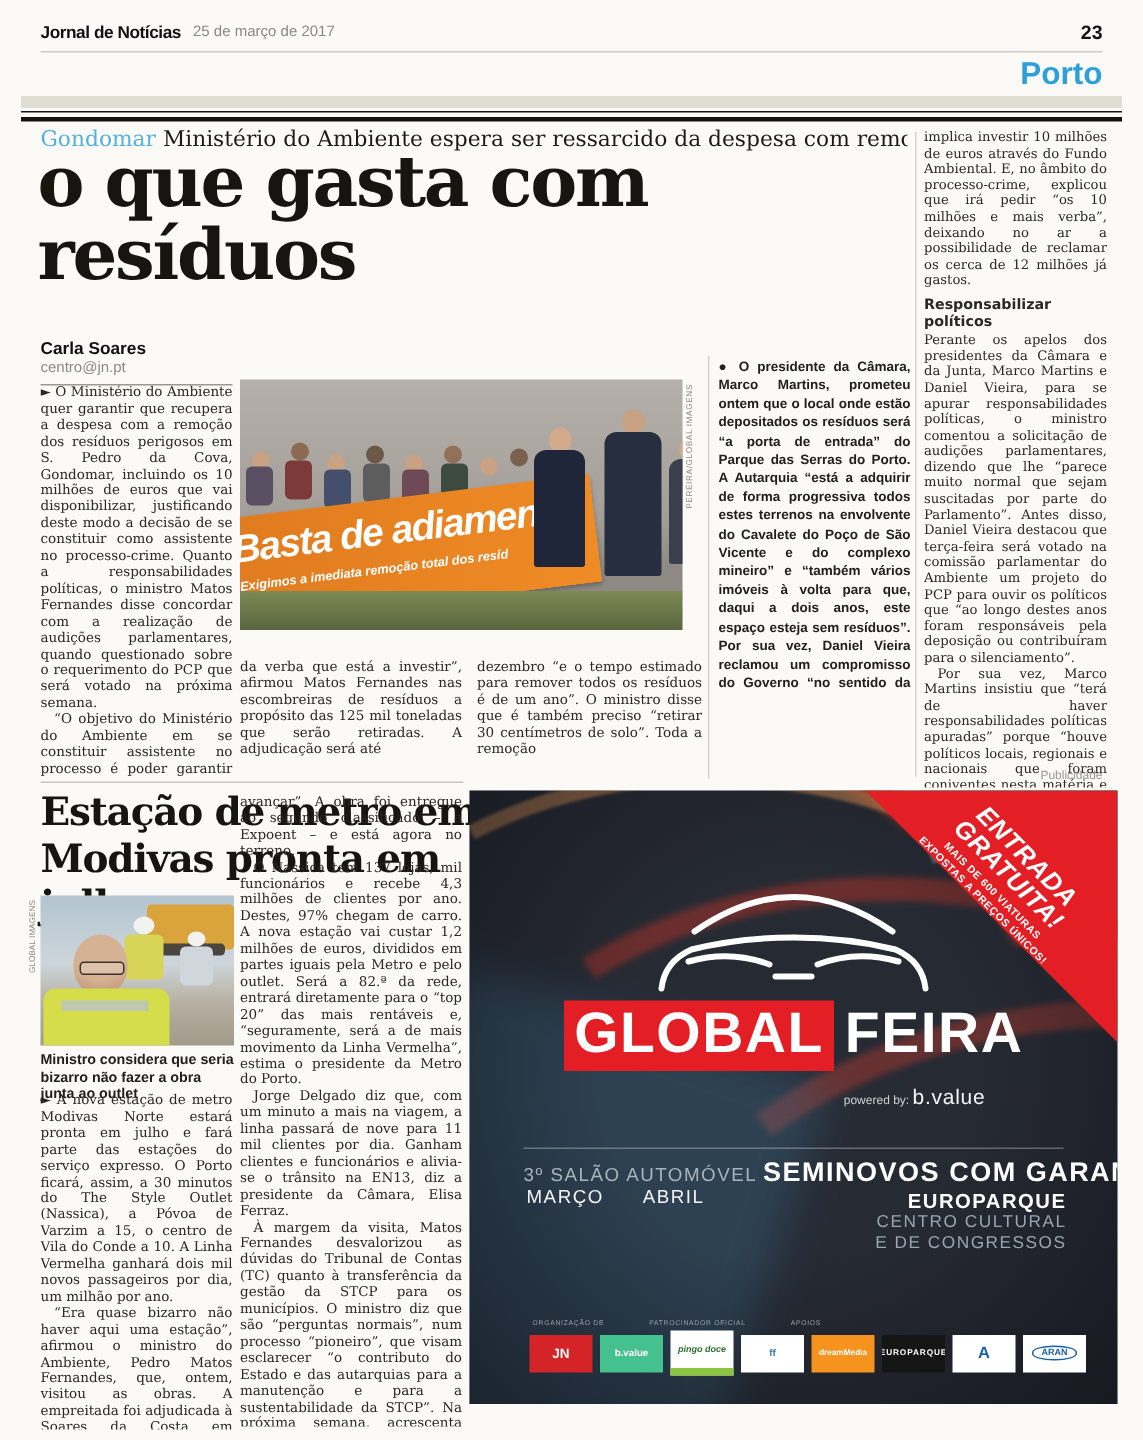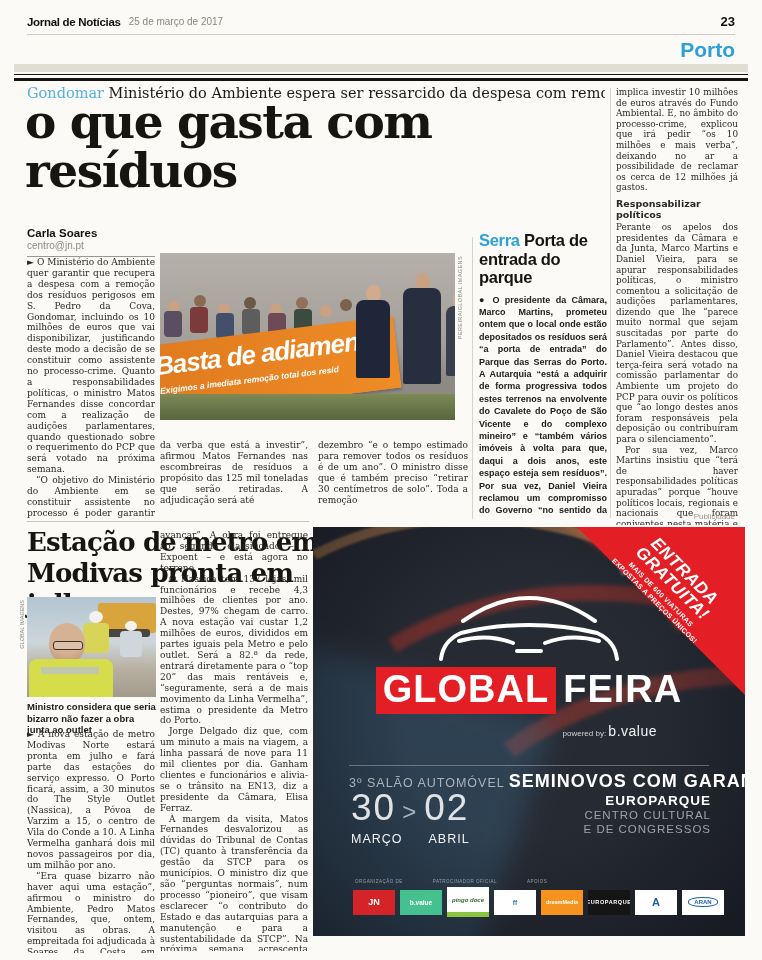--- a/index.html
+++ b/index.html
@@ -209,23 +209,20 @@
     <p>da verba que está a investir”, afirmou Matos Fernandes nas escombreiras de resíduos a propósito das 125 mil toneladas que serão retiradas. A adjudicação será até</p>
   </div>
   <div class="bodycol col3">
     <p>dezembro “e o tempo estimado para remover todos os resíduos é de um ano”. O ministro disse que é também preciso “retirar 30 centímetros de solo”. Toda a remoção</p>
   </div>
 
   <div class="vrule vr1"></div>
   <div class="vrule vr2"></div>
 
   <div class="sidebox">
-    <div class="sb-title">
-      <span class="sb-loc">Serra</span><span> Porta de entrada do parque</span>
-    </div>
     <div class="sb-body">● O presidente da Câmara, Marco Martins, prometeu ontem que o local onde estão depositados os resíduos será “a porta de entrada” do Parque das Serras do Porto. A Autarquia “está a adquirir de forma progressiva todos estes terrenos na envolvente do Cavalete do Poço de São Vicente e do complexo mineiro” e “também vários imóveis à volta para que, daqui a dois anos, este espaço esteja sem resíduos”. Por sua vez, Daniel Vieira reclamou um compromisso do Governo “no sentido da requalificação desta área” dos resíduos e do complexo industrial mineiro.</div>
   </div>
 
   <div class="bodycol col4">
     <p>implica investir 10 milhões de euros através do Fundo Ambiental. E, no âmbito do processo-crime, explicou que irá pedir “os 10 milhões e mais verba”, deixando no ar a possibilidade de reclamar os cerca de 12 milhões já gastos.</p>
     <p class="subhead">Responsabilizar políticos</p>
     <p style="text-indent:0">Perante os apelos dos presidentes da Câmara e da Junta, Marco Martins e Daniel Vieira, para se apurar responsabilidades políticas, o ministro comentou a solicitação de audições parlamentares, dizendo que lhe “parece muito normal que sejam suscitadas por parte do Parlamento”. Antes disso, Daniel Vieira destacou que terça-feira será votado na comissão parlamentar do Ambiente um projeto do PCP para ouvir os políticos que “ao longo destes anos foram responsáveis pela deposição ou contribuíram para o silenciamento”.</p>
     <p>Por sua vez, Marco Martins insistiu que “terá de haver responsabilidades políticas apuradas” porque “houve políticos locais, regionais e nacionais que foram coniventes nesta matéria e que, naturalmente, terão de ser responsabilizados por isso”. E que “os impostos não paguem um crime ambiental” quando “alguém meteu dinheiro ao bolso”.●</p>
   </div>
 
@@ -295,23 +292,20 @@
     <div class="powered">
       <span>powered by:</span>
       <span class="bv">b.value</span>
     </div>
 
     <div class="tagline">
       <span class="tl-light">3º SALÃO AUTOMÓVEL </span><span class="tl-bold">SEMINOVOS COM GARANTIA</span>
     </div>
 
     <div class="dates">
-      <div class="dnum">
-        <span>30</span><span class="sep">&gt;</span><span>02</span>
-      </div>
       <div class="dmon">
         <span>MARÇO</span>
         <span>ABRIL</span>
       </div>
     </div>
 
     <div class="venue">
       <div class="v1">EUROPARQUE</div>
       <div class="v2">CENTRO CULTURAL</div>
       <div class="v2">E DE CONGRESSOS</div>

